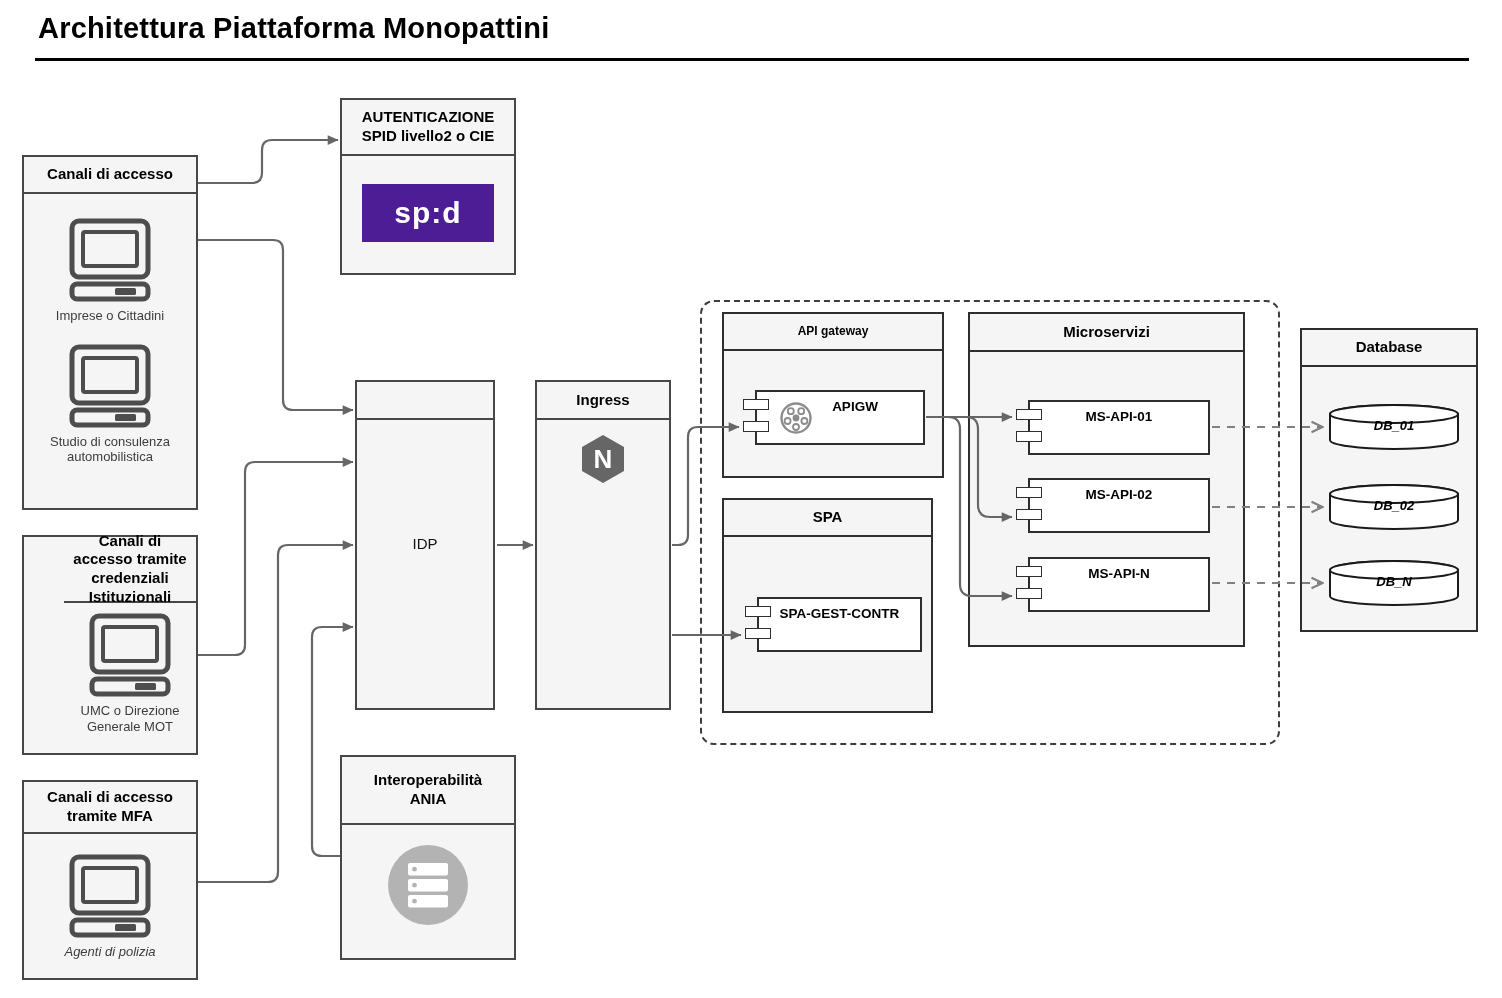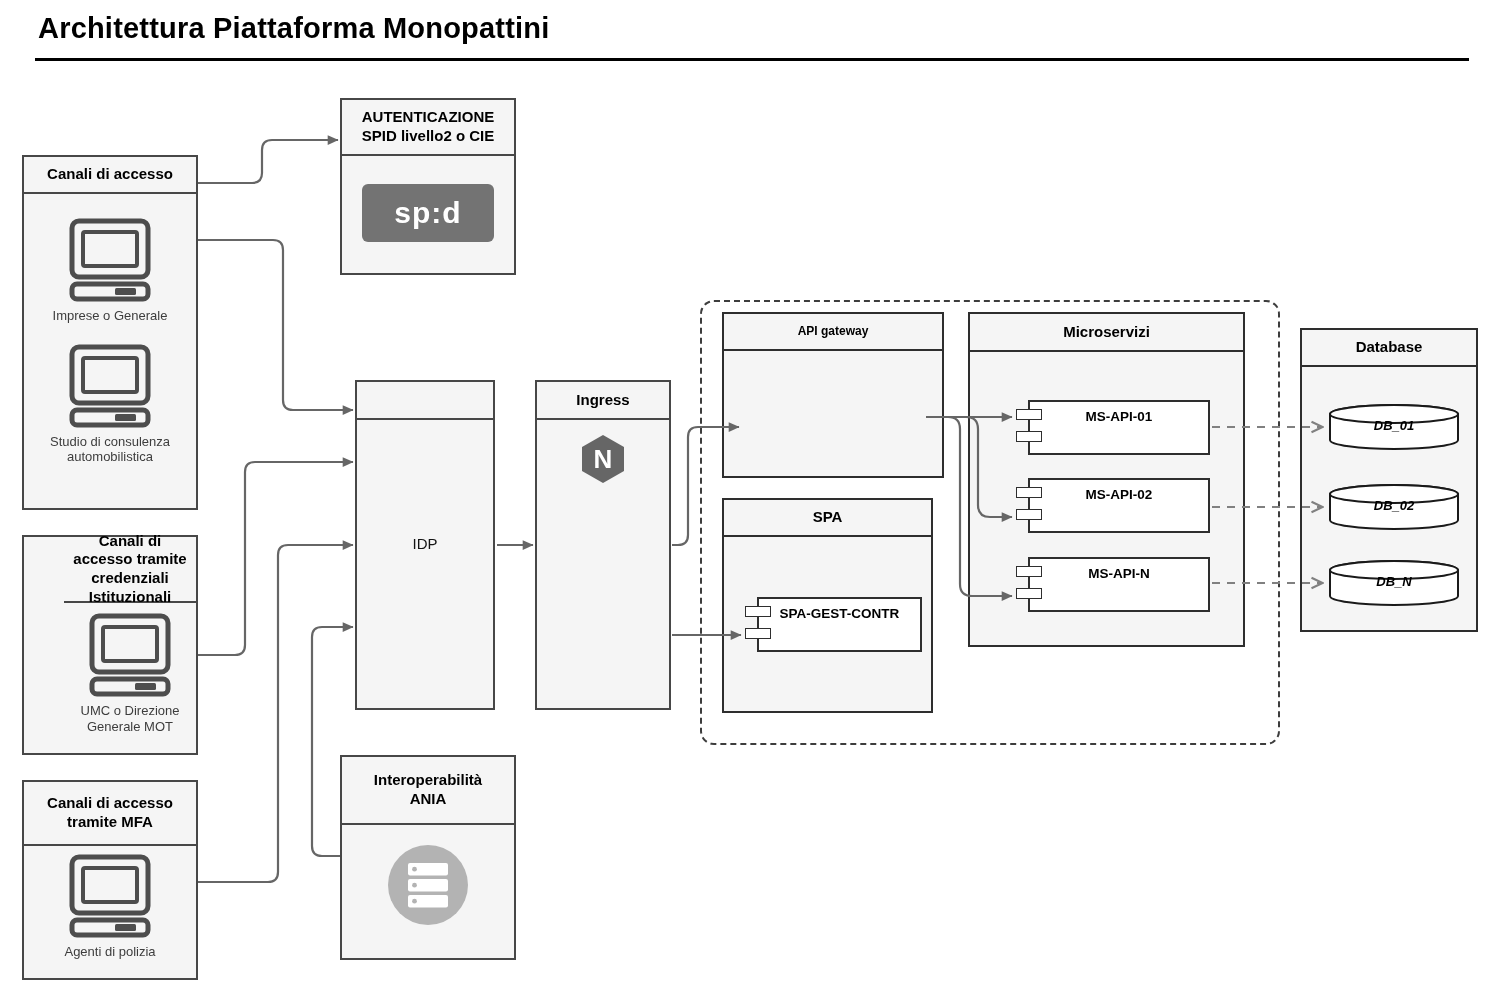--- a/index.html
+++ b/index.html
@@ -14,22 +14,22 @@
   .hd { display:flex; align-items:center; justify-content:center; text-align:center;
         font-weight:700; font-size:15px; line-height:1.25; color:#000; box-sizing:border-box; padding:4px 6px; }
   .gbox .hd { border-bottom:2px solid #474747; }
   .kbox .hd { border-bottom:2px solid #2e2e2e; }
   .hd-sm { font-size:12px; }
   .hd-narrow { padding:4px 26px; }
   .bd { display:flex; flex-direction:column; align-items:center; box-sizing:border-box; }
 
   .cap { font-size:13px; color:#3d3d3d; text-align:center; line-height:1.2; width:132px; margin-top:6px; }
 
-  .spid-logo { width:132px; height:58px; background:#737373; margin-top:28px;
-               display:flex; align-items:center; justify-content:center;border-radius:6px; }
+  .spid-logo { width:132px; height:58px; background:#4c1d95; margin-top:28px;
+               display:flex; align-items:center; justify-content:center; }
   .spid-logo span { color:#fff; font-weight:bold; font-size:30px; letter-spacing:1px; }
 
   .idp-body { justify-content:center; padding-bottom:42px; font-size:15px; color:#141414; }
 
   .ucomp { position:absolute; background:#fff; border:2px solid #2e2e2e; box-sizing:border-box; z-index:2; }
   .ucomp .lbl { text-align:center; font-weight:700; font-size:13.5px; margin-top:7px; color:#000; }
   .port { position:absolute; width:26px; height:11px; background:#fff; border:1.5px solid #2e2e2e; left:-14px; box-sizing:border-box; }
   .p1 { top:7px; } .p2 { top:29px; }
 
   .dashed-zone { position:absolute; border:2px dashed #3d3d3d; border-radius:14px; box-sizing:border-box; z-index:0; }
@@ -50,21 +50,21 @@
 
   <div class="gbox" style="left:22px; top:155px; width:176px; height:355px;">
     <div class="hd" style="height:37px;">Canali di accesso</div>
     <div class="bd" style="padding-top:24px;">
       <svg width="84" height="84" viewBox="0 0 84 84">
         <rect x="4" y="3" width="76" height="56" rx="7" fill="none" stroke="#4d4d4d" stroke-width="5"></rect>
         <rect x="15" y="14" width="54" height="34" rx="2" fill="none" stroke="#4d4d4d" stroke-width="4"></rect>
         <rect x="4" y="66" width="76" height="15" rx="5" fill="none" stroke="#4d4d4d" stroke-width="5"></rect>
         <rect x="47" y="70" width="21" height="7" rx="1.5" fill="#4d4d4d"></rect>
       </svg>
-      <div class="cap">Imprese o Generale</div>
+      <div class="cap">Imprese o Cittadini</div>
       <svg width="84" height="84" viewBox="0 0 84 84" style="margin-top:20px;">
         <rect x="4" y="3" width="76" height="56" rx="7" fill="none" stroke="#4d4d4d" stroke-width="5"></rect>
         <rect x="15" y="14" width="54" height="34" rx="2" fill="none" stroke="#4d4d4d" stroke-width="4"></rect>
         <rect x="4" y="66" width="76" height="15" rx="5" fill="none" stroke="#4d4d4d" stroke-width="5"></rect>
         <rect x="47" y="70" width="21" height="7" rx="1.5" fill="#4d4d4d"></rect>
       </svg>
       <div class="cap">Studio di consulenza automobilistica</div>
     </div>
   </div>
 
@@ -75,22 +75,22 @@
         <rect x="4" y="3" width="76" height="56" rx="7" fill="none" stroke="#4d4d4d" stroke-width="5"></rect>
         <rect x="15" y="14" width="54" height="34" rx="2" fill="none" stroke="#4d4d4d" stroke-width="4"></rect>
         <rect x="4" y="66" width="76" height="15" rx="5" fill="none" stroke="#4d4d4d" stroke-width="5"></rect>
         <rect x="47" y="70" width="21" height="7" rx="1.5" fill="#4d4d4d"></rect>
       </svg>
       <div class="cap">UMC o Direzione Generale MOT</div>
     </div>
   </div>
 
   <div class="gbox" style="left:22px; top:780px; width:176px; height:200px;">
-    <div class="hd" style="height:64px;">Canali di accesso tramite MFA</div>
-    <div class="bd" style="padding-top:8px;">
+    <div class="hd" style="height:52px;">Canali di accesso tramite MFA</div>
+    <div class="bd" style="padding-top:20px;font-style:italic;">
       <svg width="84" height="84" viewBox="0 0 84 84">
         <rect x="4" y="3" width="76" height="56" rx="7" fill="none" stroke="#4d4d4d" stroke-width="5"></rect>
         <rect x="15" y="14" width="54" height="34" rx="2" fill="none" stroke="#4d4d4d" stroke-width="4"></rect>
         <rect x="4" y="66" width="76" height="15" rx="5" fill="none" stroke="#4d4d4d" stroke-width="5"></rect>
         <rect x="47" y="70" width="21" height="7" rx="1.5" fill="#4d4d4d"></rect>
       </svg>
       <div class="cap">Agenti di polizia</div>
     </div>
   </div>
 
@@ -132,20 +132,34 @@
         <polygon points="23,1 44,13 44,37 23,49 2,37 2,13" fill="#666666"></polygon>
         <text x="23" y="34" text-anchor="middle" font-size="26" font-weight="bold" fill="#ffffff" font-family="Liberation Sans, sans-serif">N</text>
       </svg>
     </div>
   </div>
 
   <div class="dashed-zone" style="left:700px; top:300px; width:580px; height:445px;"></div>
 
   <div class="kbox" style="left:722px; top:312px; width:222px; height:166px;">
     <div class="hd hd-sm" style="height:37px;">API gateway</div>
+  </div>
+  <div class="ucomp" style="left:755px; top:390px; width:170px; height:55px;">
+    <span class="port p1"></span>
+    <span class="port p2"></span>
+    <svg class="gw-icon" width="34" height="34" viewBox="0 0 34 34">
+      <circle cx="17" cy="17" r="14.5" fill="#ffffff" stroke="#8c8c8c" stroke-width="2.4"></circle>
+      <circle cx="17" cy="17" r="3.4" fill="#8c8c8c"></circle>
+      <circle cx="17" cy="26" r="3" fill="#ffffff" stroke="#8c8c8c" stroke-width="1.8"></circle>
+      <circle cx="8.6" cy="20" r="3" fill="#ffffff" stroke="#8c8c8c" stroke-width="1.8"></circle>
+      <circle cx="11.8" cy="10.2" r="3" fill="#ffffff" stroke="#8c8c8c" stroke-width="1.8"></circle>
+      <circle cx="22.2" cy="10.2" r="3" fill="#ffffff" stroke="#8c8c8c" stroke-width="1.8"></circle>
+      <circle cx="25.4" cy="20" r="3" fill="#ffffff" stroke="#8c8c8c" stroke-width="1.8"></circle>
+    </svg>
+    <div class="lbl" style="padding-left:30px;">APIGW</div>
   </div>
 
   <div class="kbox" style="left:722px; top:498px; width:211px; height:215px;">
     <div class="hd" style="height:37px;">SPA</div>
   </div>
   <div class="ucomp" style="left:757px; top:597px; width:165px; height:55px;">
     <span class="port p1"></span>
     <span class="port p2"></span>
     <div class="lbl">SPA-GEST-CONTR</div>
   </div>

